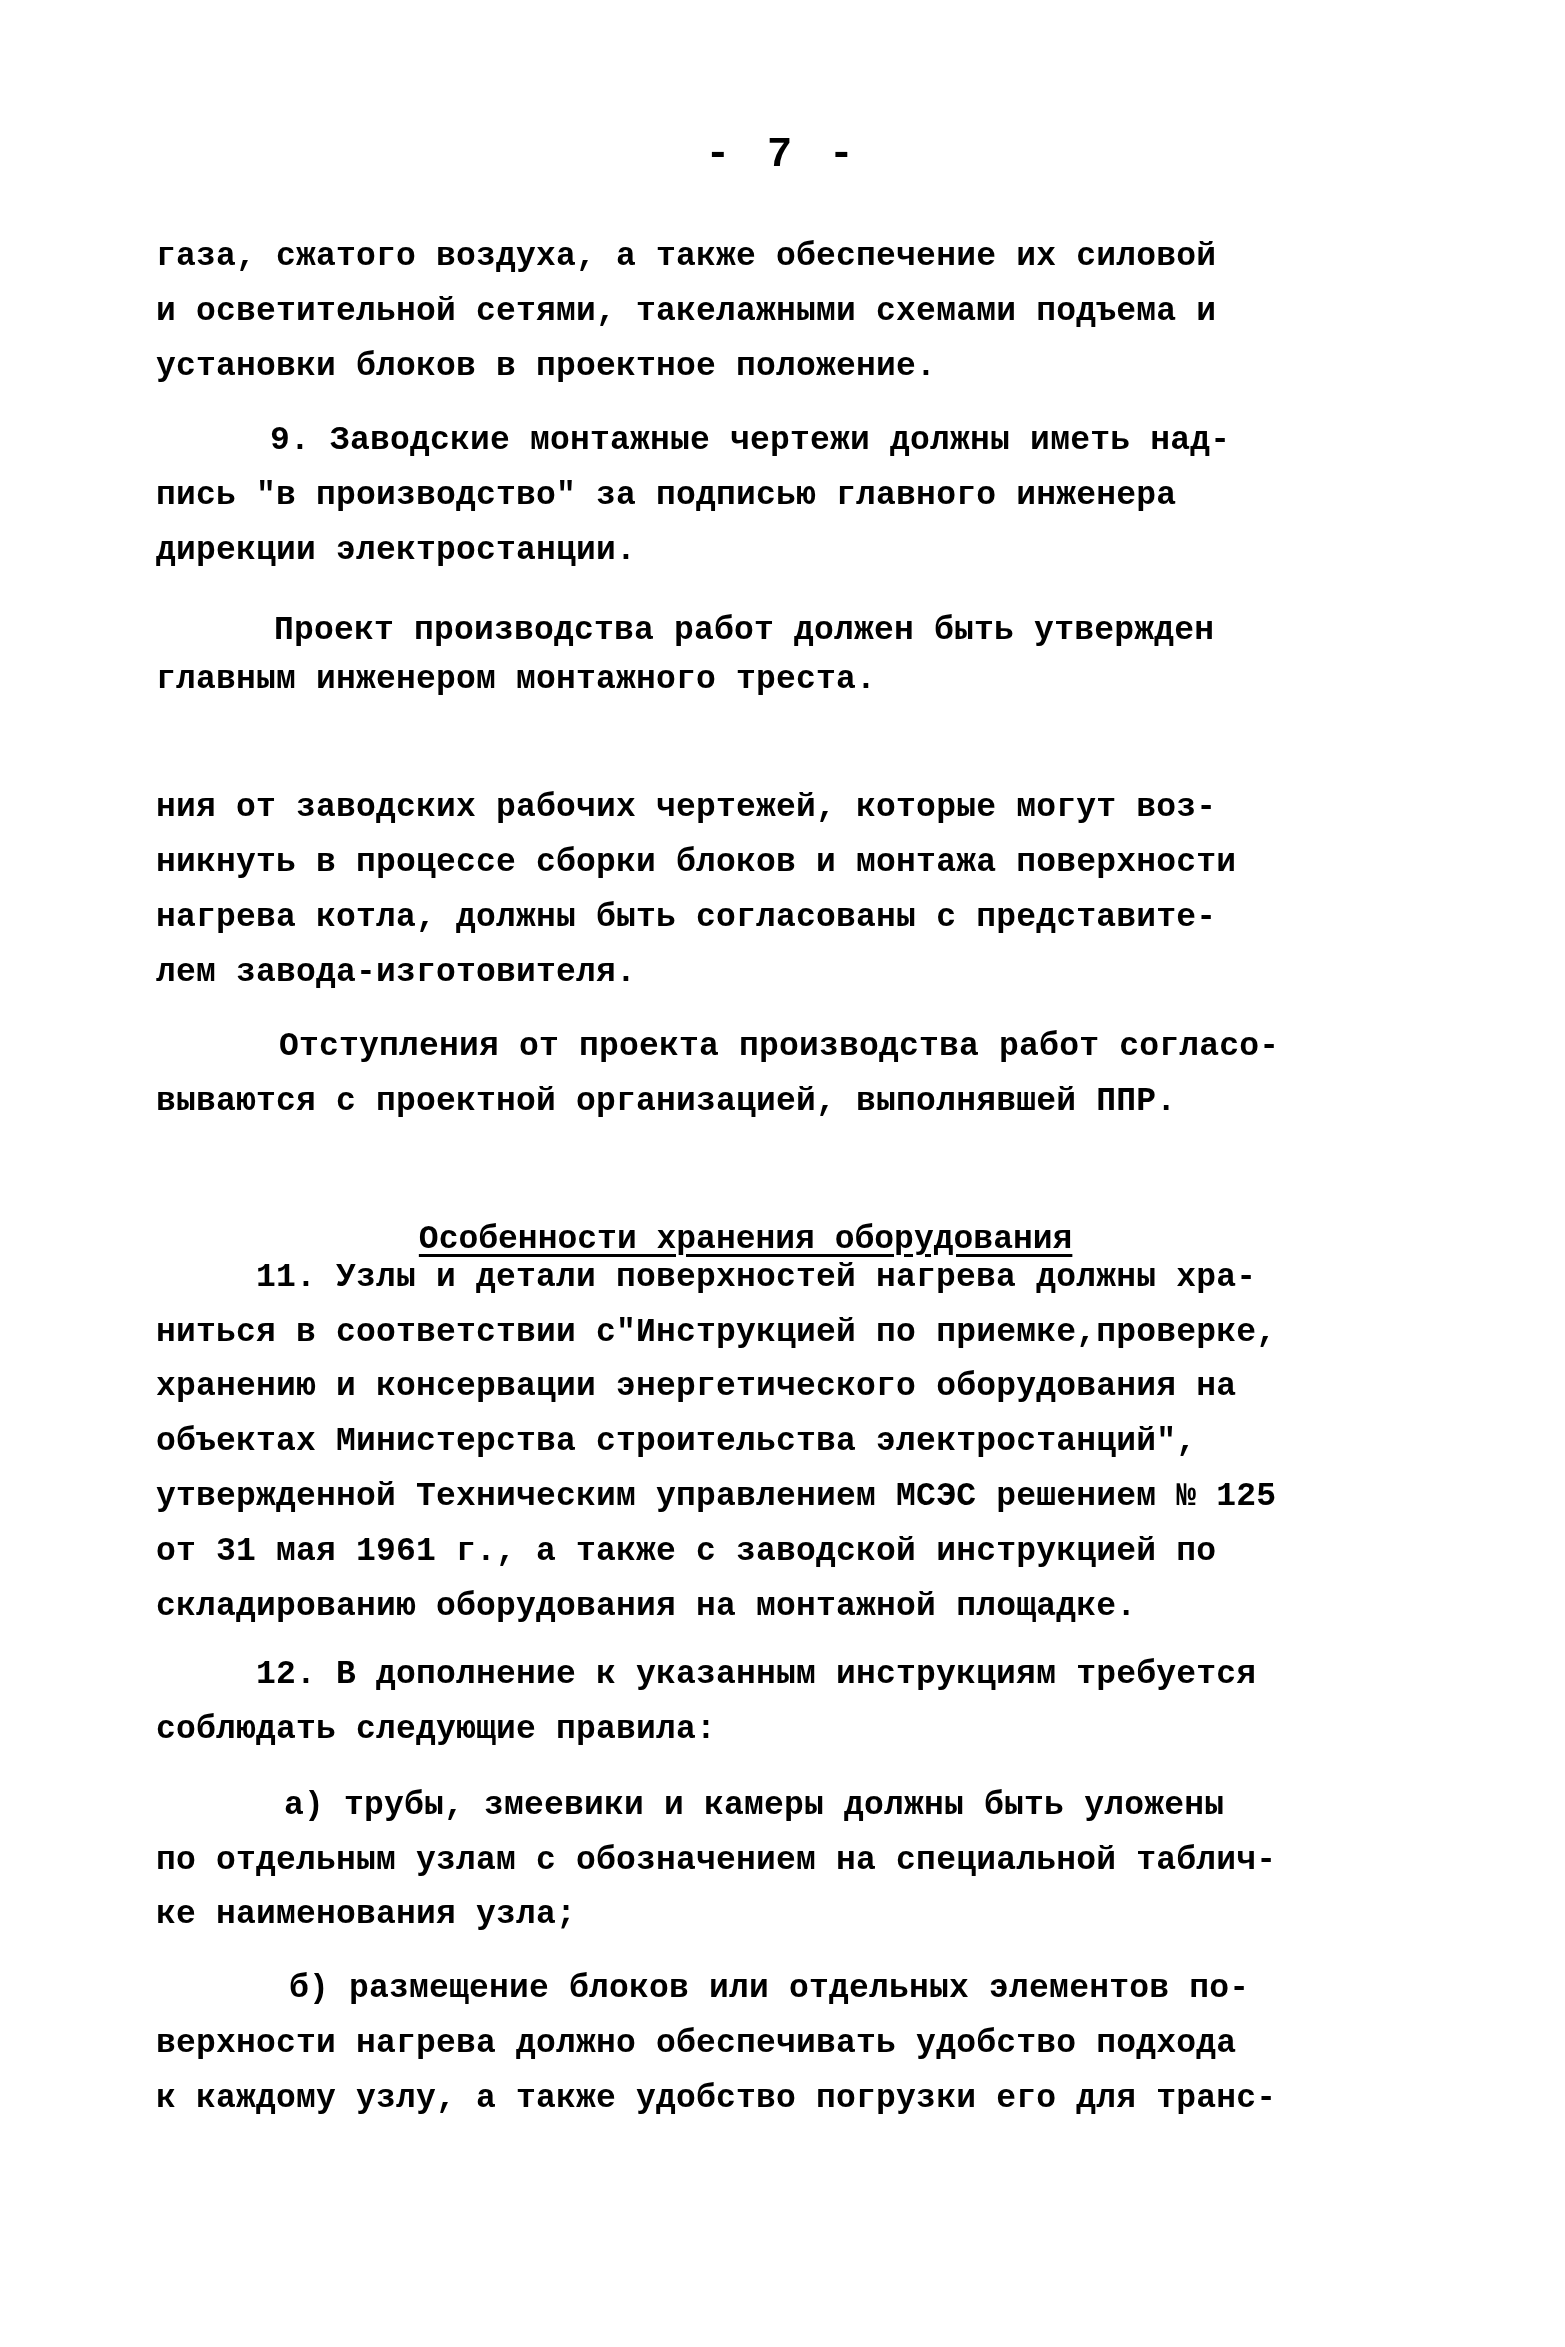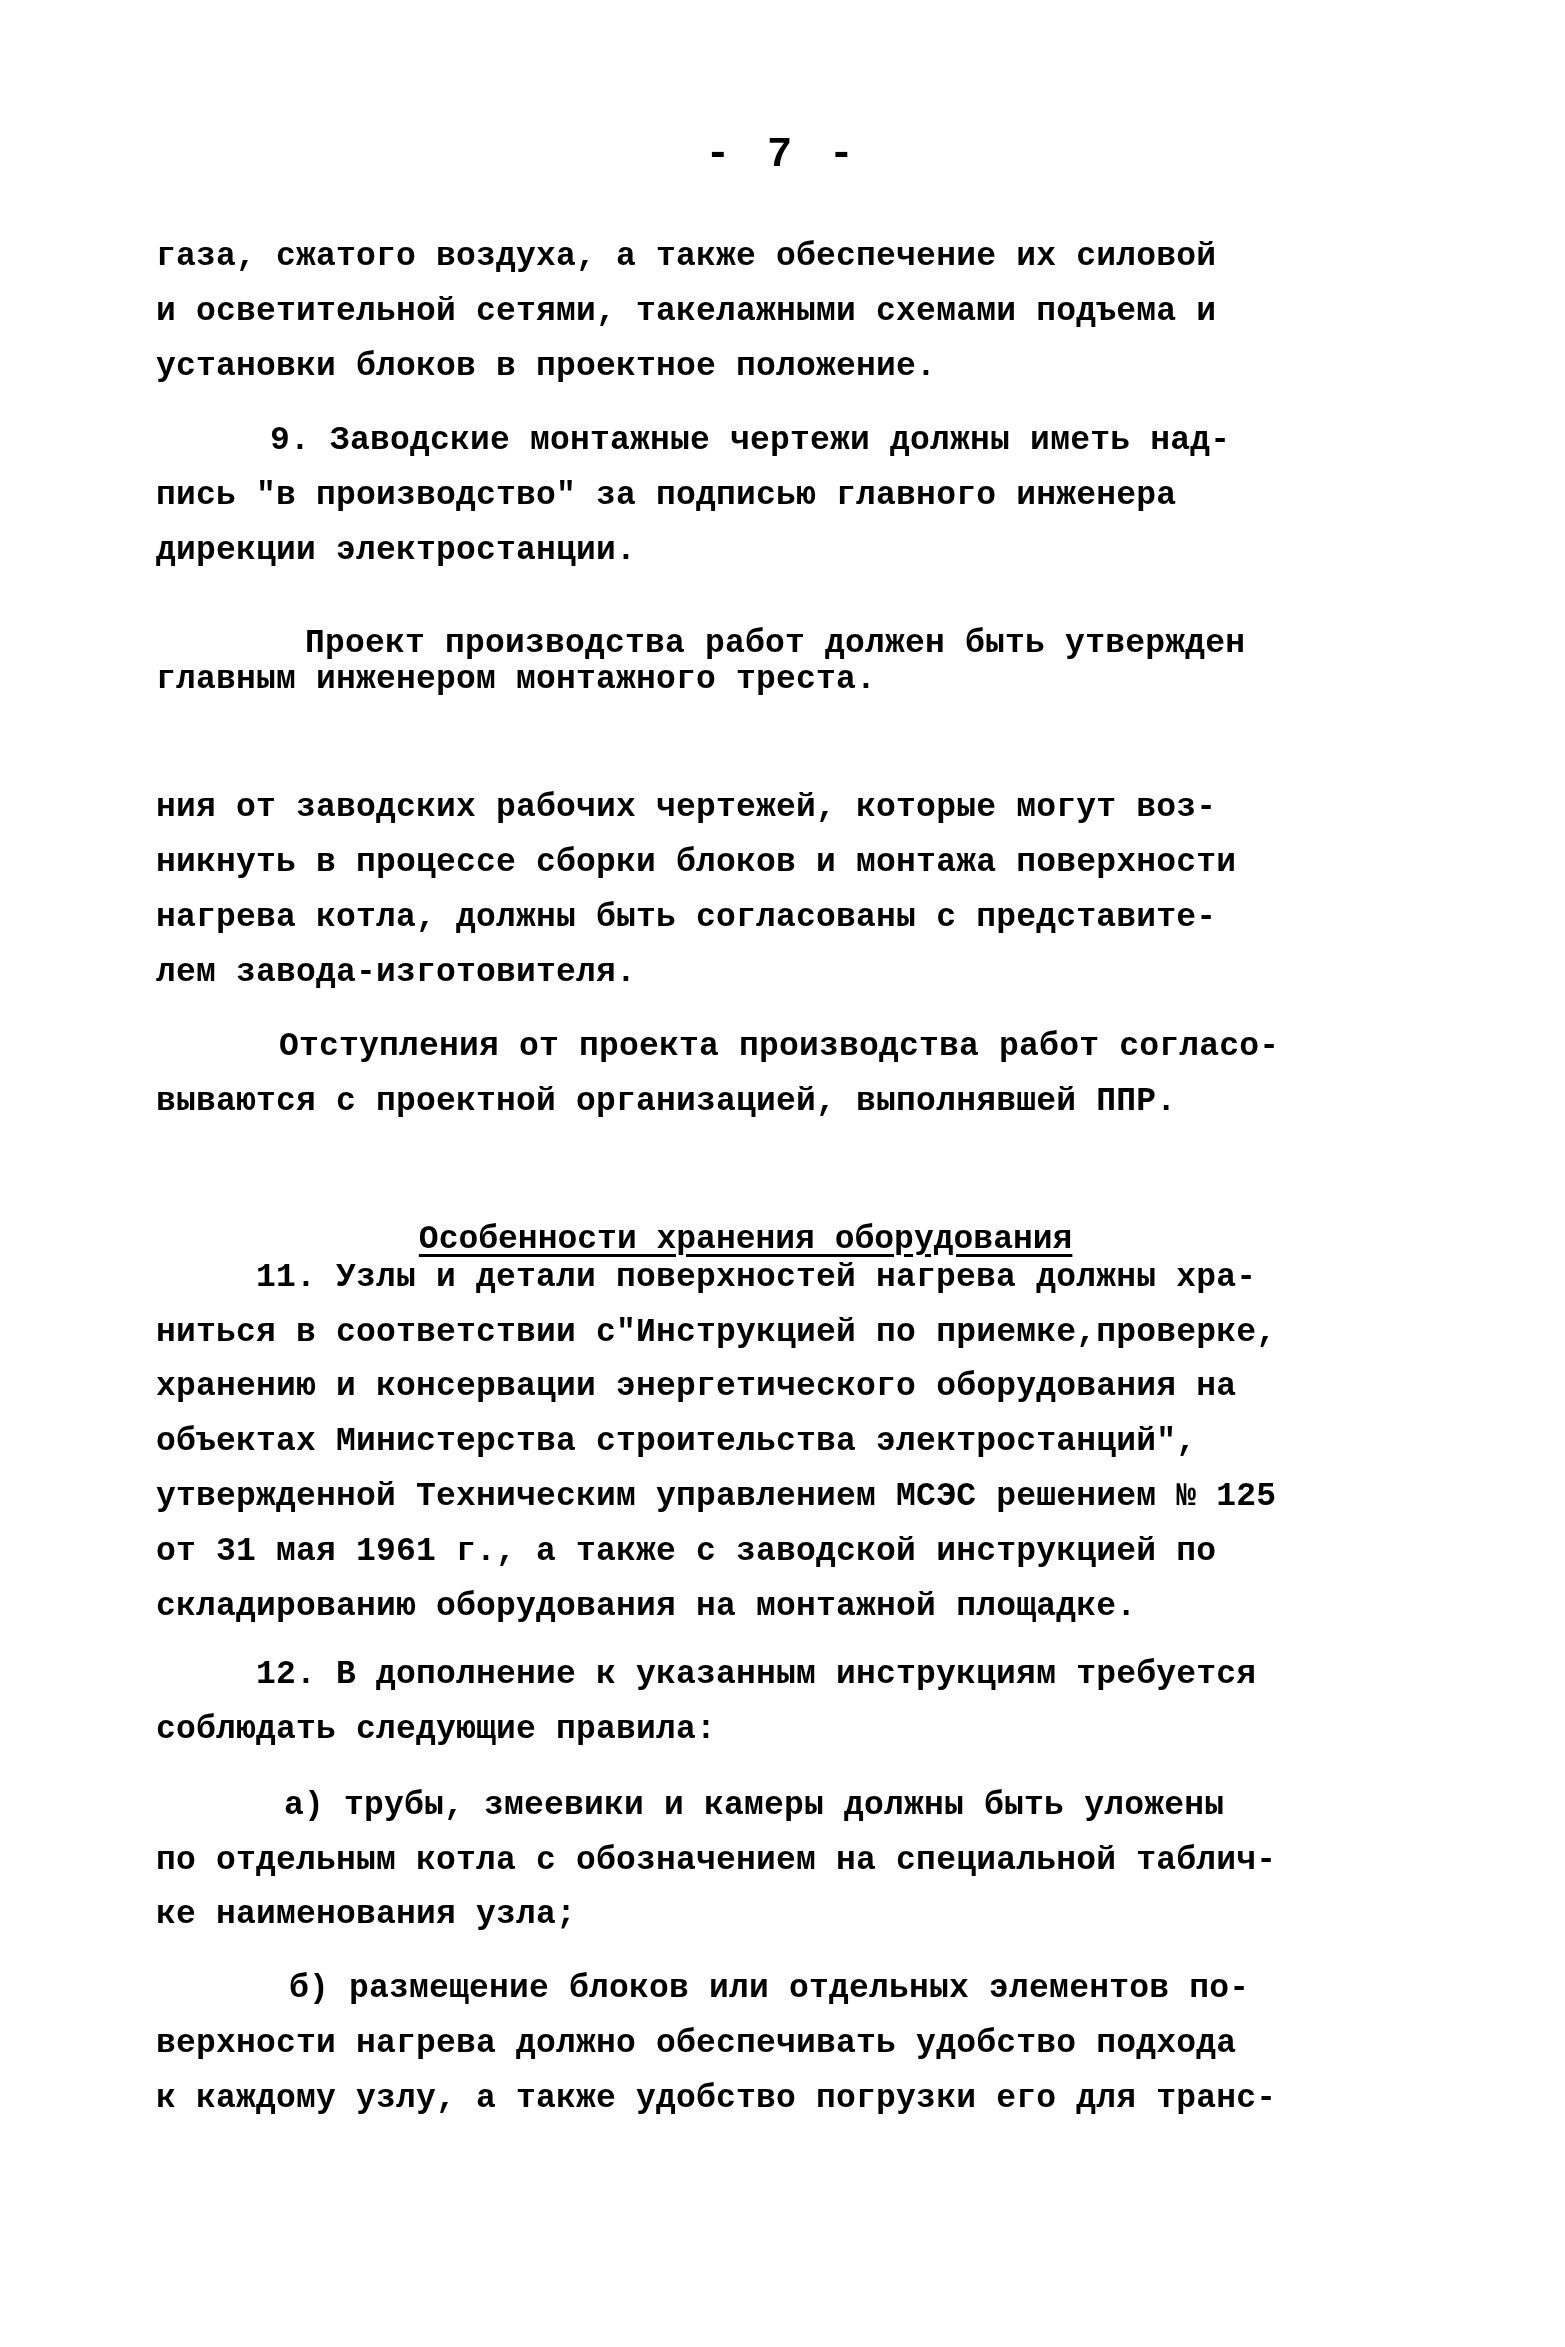--- a/index.html
+++ b/index.html
@@ -66,21 +66,21 @@
   <div class="page-number">- 7 -</div>
 
   <div class="line" style="top:238px;width:1221px;">газа, сжатого воздуха, а также обеспечение их силовой</div>
   <div class="line" style="top:293px;">и осветительной сетями, такелажными схемами подъема и</div>
   <div class="line" style="top:348px;">установки блоков в проектное положение.</div>
 
   <div class="line" style="top:422px;left:270px;">9. Заводские монтажные чертежи должны иметь над-</div>
   <div class="line" style="top:477px;">пись "в производство" за подписью главного инженера</div>
   <div class="line" style="top:532px;">дирекции электростанции.</div>
 
-  <div class="line" style="top:625px;left:274px;margin-left:31px;">Проект производства работ должен быть утвержден</div>
+  <div class="line" style="top:612px;left:274px;">Проект производства работ должен быть утвержден</div>
   <div class="line" style="top:661px;">главным инженером монтажного треста.</div>
 
   <div class="line" style="top:789px;text-align:right;">ния от заводских рабочих чертежей, которые могут воз-</div>
   <div class="line" style="top:844px;">никнуть в процессе сборки блоков и монтажа поверхности</div>
   <div class="line" style="top:899px;">нагрева котла, должны быть согласованы с представите-</div>
   <div class="line" style="top:954px;">лем завода-изготовителя.</div>
 
   <div class="line" style="top:1028px;left:279px;">Отступления от проекта производства работ согласо-</div>
   <div class="line" style="top:1083px;">вываются с проектной организацией, выполнявшей ППР.</div>
 
@@ -93,21 +93,21 @@
   <div class="line" style="top:1368px;">хранению и консервации энергетического оборудования на</div>
   <div class="line" style="top:1423px;">объектах Министерства строительства электростанций",</div>
   <div class="line" style="top:1478px;">утвержденной Техническим управлением МСЭС решением № 125</div>
   <div class="line" style="top:1533px;">от 31 мая 1961 г., а также с заводской инструкцией по</div>
   <div class="line" style="top:1588px;">складированию оборудования на монтажной площадке.</div>
 
   <div class="line" style="top:1656px;left:256px;">12. В дополнение к указанным инструкциям требуется</div>
   <div class="line" style="top:1711px;">соблюдать следующие правила:</div>
 
   <div class="line" style="top:1787px;left:284px;">а) трубы, змеевики и камеры должны быть уложены</div>
-  <div class="line" style="top:1842px;">по отдельным котла с обозначением на специальной таблич-</div>
+  <div class="line" style="top:1842px;">по отдельным узлам с обозначением на специальной таблич-</div>
   <div class="line" style="top:1970px;left:289px;">б) размещение блоков или отдельных элементов по-</div>
 
   <div class="line" style="top:1896px;">ке наименования узла;</div>
   <div class="line" style="top:2025px;">верхности нагрева должно обеспечивать удобство подхода</div>
   <div class="line" style="top:2080px;">к каждому узлу, а также удобство погрузки его для транс-</div>
 
 </div>
 
 
 </body></html>

